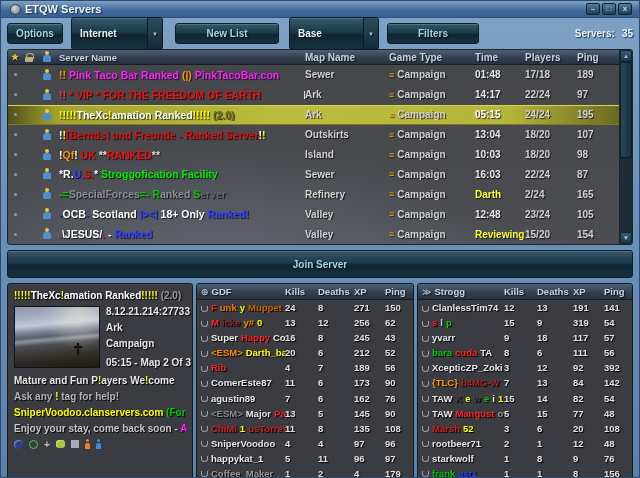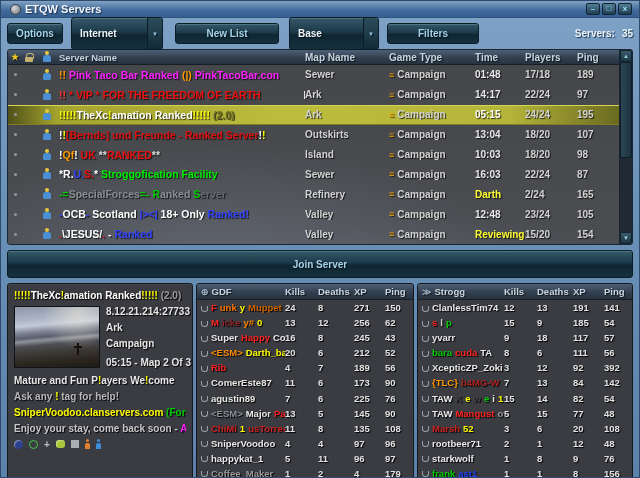--- a/index.html
+++ b/index.html
@@ -437,21 +437,21 @@
           <span class="pnum px">173</span>
           <span class="pnum pp">90</span>
         </div>
         <div class="prow">
           <span class="pname">
             <i class="mute"></i>
             <span style="color: rgb(232, 232, 232);">agustin89</span>
           </span>
           <span class="pnum pk">7</span>
           <span class="pnum pd">6</span>
-          <span class="pnum px">225</span>
+          <span class="pnum px">162</span>
           <span class="pnum pp">76</span>
         </div>
         <div class="prow">
           <span class="pname">
             <i class="mute"></i>
             <span style="color: rgb(138, 143, 148);">&lt;ESM&gt;</span>
             <span style="color: rgb(232, 232, 232);">Major</span>
             <span style="color: rgb(255, 34, 34);">Pain</span>
           </span>
           <span class="pnum pk">13</span>
@@ -528,21 +528,21 @@
         </div>
         <div class="prow">
           <span class="pname">
             <i class="mute"></i>
             <span style="color: rgb(255, 34, 34);">s</span>
             <span style="color: rgb(204, 204, 204);">l</span>
             <span style="color: rgb(0, 204, 0);">p</span>
           </span>
           <span class="pnum pk">15</span>
           <span class="pnum pd">9</span>
-          <span class="pnum px">185</span>
+          <span class="pnum px">319</span>
           <span class="pnum pp">54</span>
         </div>
         <div class="prow">
           <span class="pname">
             <i class="mute"></i>
             <span style="color: rgb(232, 232, 232);">yvarr</span>
           </span>
           <span class="pnum pk">9</span>
           <span class="pnum pd">18</span>
           <span class="pnum px">117</span>

